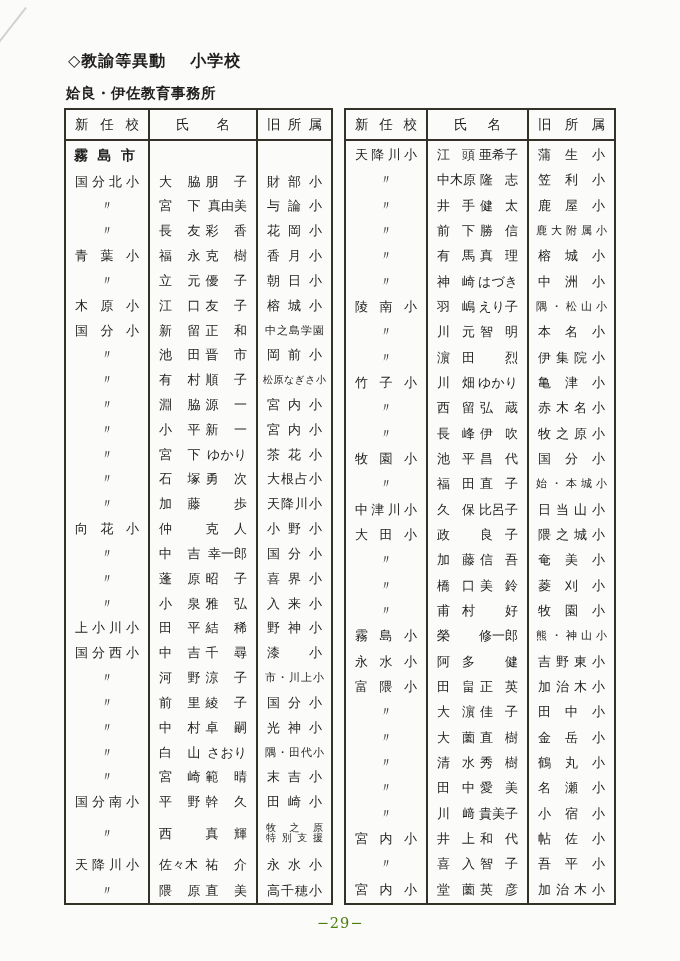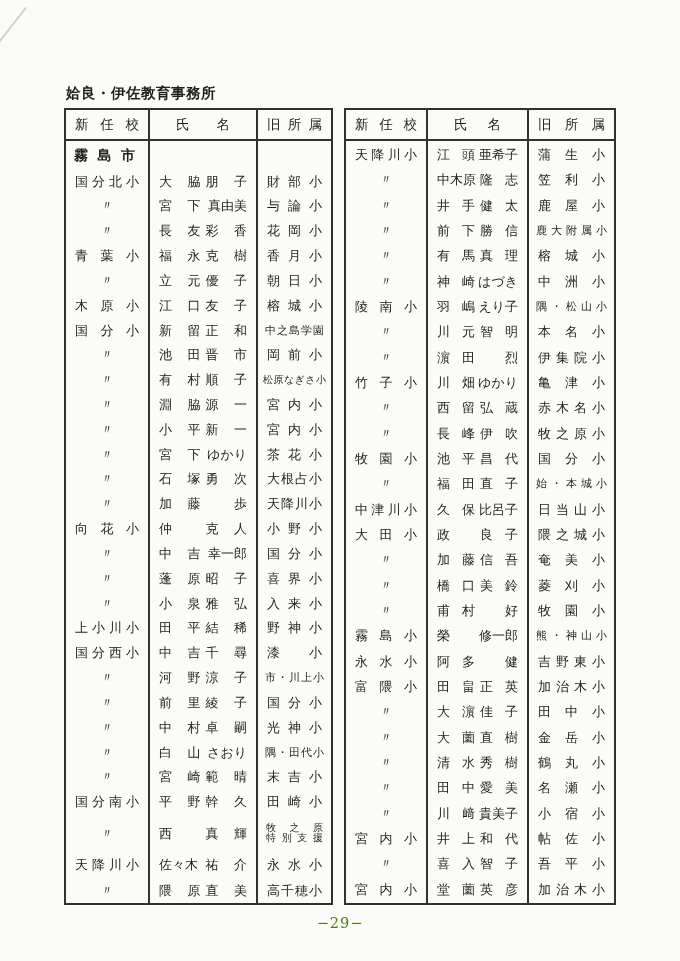--- a/index.html
+++ b/index.html
@@ -60,20 +60,24 @@
     font-size:14.5px;letter-spacing:1px;color:#4d7c0f;
   }
 </style>
 </head>
 <body>
 
 <div class="doc">
 
   <div class="scratch"></div>
 
+  <div class="title">
+    <span>◇教諭等異動</span>
+    <span>小学校</span>
+  </div>
 
   <div class="subtitle">姶良・伊佐教育事務所</div>
 
   <div class="tables">
 
     <table class="transfer t-left">
       <colgroup>
         <col style="width:84px">
           <col style="width:108px">
           <col style="width:75px">

